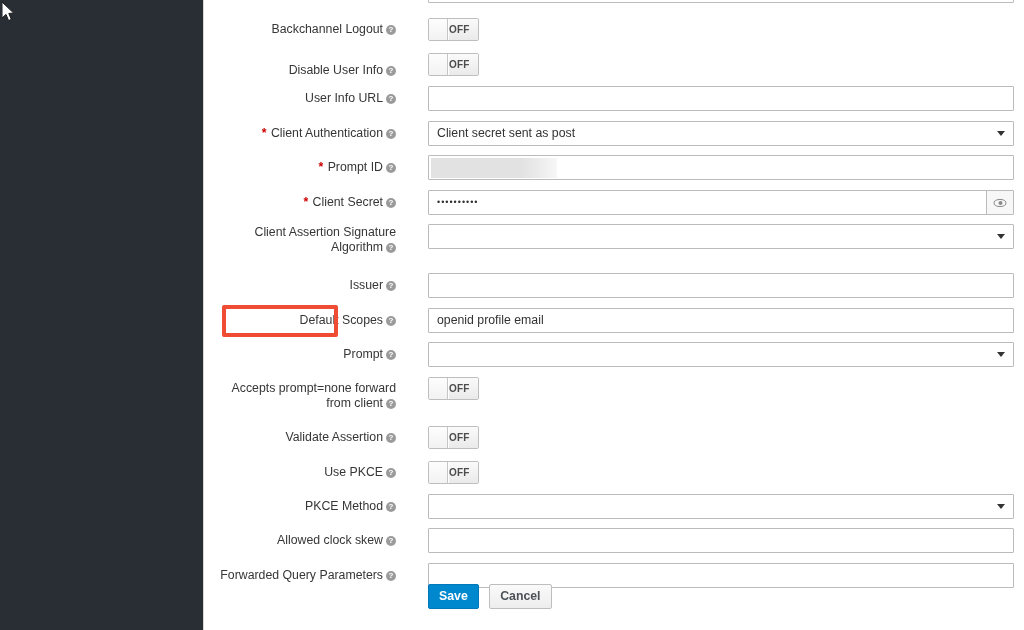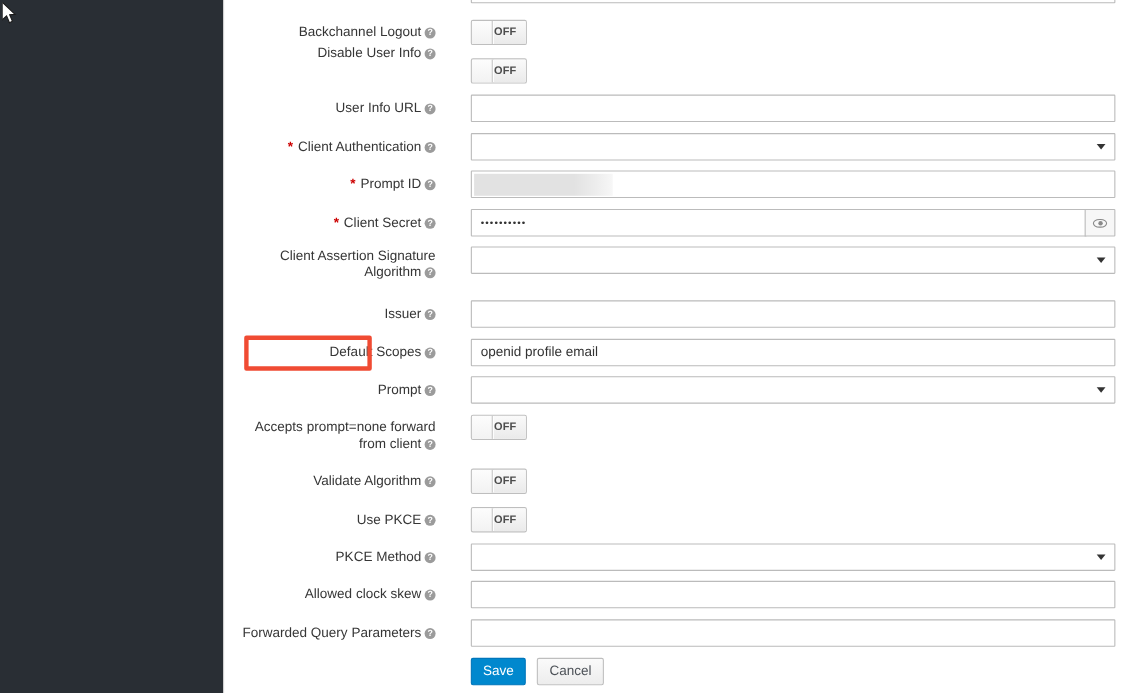--- a/index.html
+++ b/index.html
@@ -259,38 +259,39 @@
         <div class="form-row" style="top: 0px;">
           <div class="lbl" style="top: 22px;"><span>Backchannel Logout</span><span class="help">?</span></div>
           <div class="fld" style="top: 18px;">
             <div class="toggle">
               <div class="knob"></div>
               <div class="state">OFF</div>
             </div>
           </div>
         </div>
         <div class="form-row" style="top: 0px;">
-          <div class="lbl" style="top: 41px;"><span>Disable User Info</span><span class="help">?</span></div>
+          <div class="lbl" style="top: 63px;"><span>Disable User Info</span><span class="help">?</span></div>
           <div class="fld" style="top: 53px;">
             <div class="toggle">
               <div class="knob"></div>
               <div class="state">OFF</div>
             </div>
           </div>
         </div>
         <div class="form-row" style="top: 0px;">
           <div class="lbl" style="top: 91px;"><span>User Info URL</span><span class="help">?</span></div>
           <div class="fld" style="top: 86px;">
             <div class="txt"></div>
           </div>
         </div>
         <div class="form-row" style="top: 0px;">
           <div class="lbl" style="top: 126px;"><span class="req">*</span> <span>Client Authentication</span><span class="help">?</span></div>
           <div class="fld" style="top: 121px;">
             <div class="sel">
+              <span class="seltext">Client secret sent as post</span>
               <span class="caret"></span>
             </div>
           </div>
         </div>
         <div class="form-row" style="top: 0px;">
           <div class="lbl" style="top: 160px;"><span class="req">*</span> <span>Prompt ID</span><span class="help">?</span></div>
           <div class="fld" style="top: 155px;">
             <div class="txt" style="position: relative;">
               <span class="redacted"></span>
             </div>
@@ -339,21 +340,21 @@
         <div class="form-row" style="top: 0px;">
           <div class="lbl" style="top: 381px;"><span>Accepts prompt=none forward from client</span><span class="help">?</span></div>
           <div class="fld" style="top: 377px;">
             <div class="toggle">
               <div class="knob"></div>
               <div class="state">OFF</div>
             </div>
           </div>
         </div>
         <div class="form-row" style="top: 0px;">
-          <div class="lbl" style="top: 430px;"><span>Validate Algorithm</span><span class="help">?</span></div>
+          <div class="lbl" style="top: 430px;"><span>Validate Assertion</span><span class="help">?</span></div>
           <div class="fld" style="top: 426px;">
             <div class="toggle">
               <div class="knob"></div>
               <div class="state">OFF</div>
             </div>
           </div>
         </div>
         <div class="form-row" style="top: 0px;">
           <div class="lbl" style="top: 465px;"><span>Use PKCE</span><span class="help">?</span></div>
           <div class="fld" style="top: 461px;">
@@ -380,21 +381,21 @@
         </div>
         <div class="form-row" style="top: 0px;">
           <div class="lbl" style="top: 568px;"><span>Forwarded Query Parameters</span><span class="help">?</span></div>
           <div class="fld" style="top: 563px;">
             <div class="txt"></div>
           </div>
         </div>
       </div>
 
     <div class="form-row" id="actions-row">
-      <div class="fld" id="actions-fld" style="top: 598px;">
+      <div class="fld" id="actions-fld" style="top: 584px; font-weight: bold;">
         <span class="btn btn-primary">Save</span>
         <span class="btn btn-default">Cancel</span>
       </div>
     </div>
   </div>
 
   <div id="highlight" style="border-color: rgb(240, 75, 51);"></div>
 
 </div>
 

